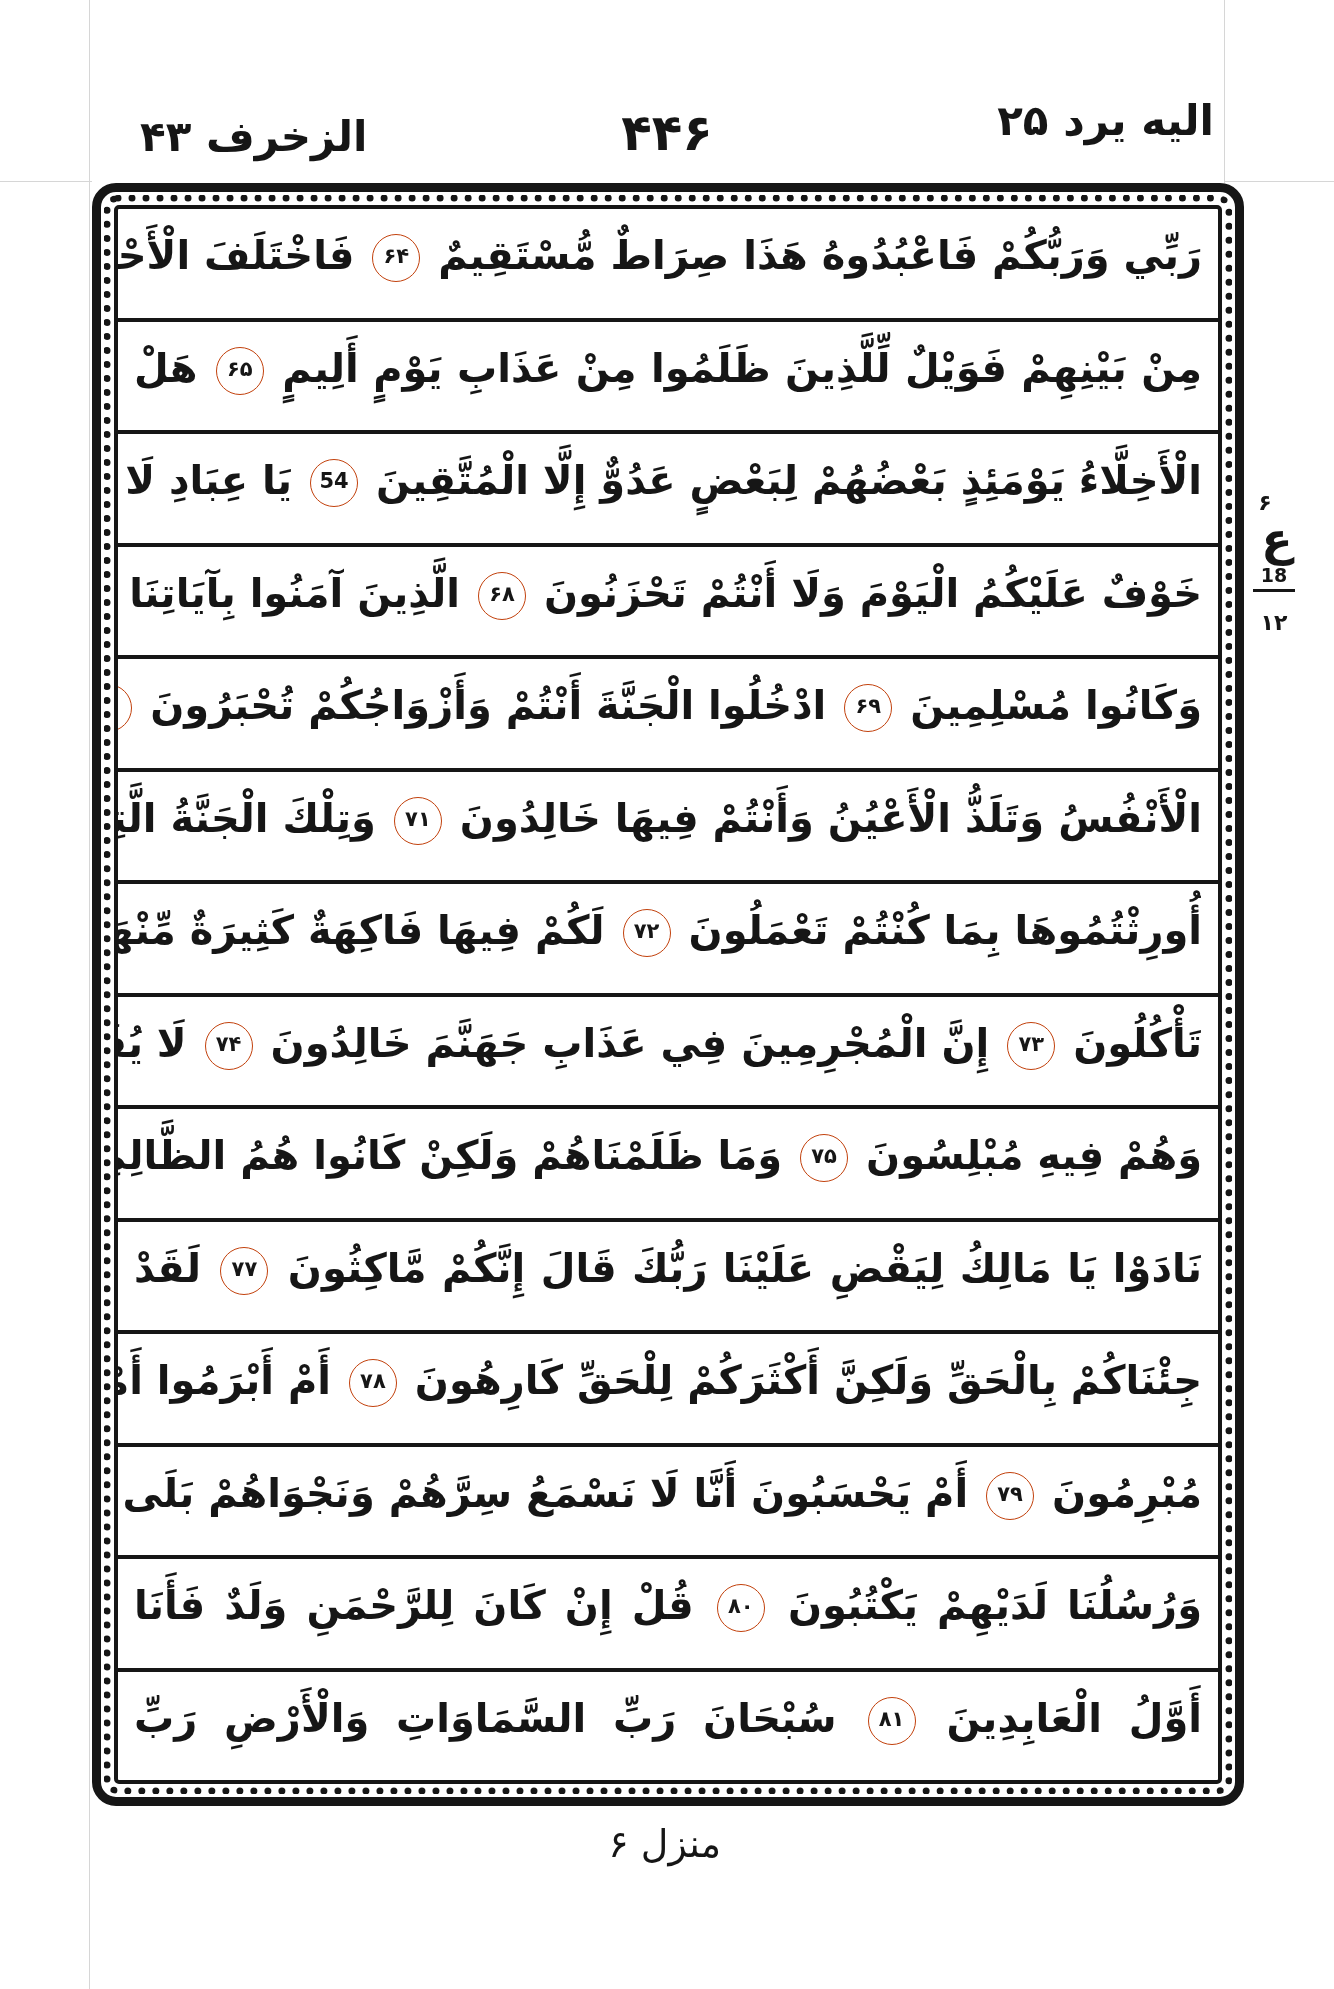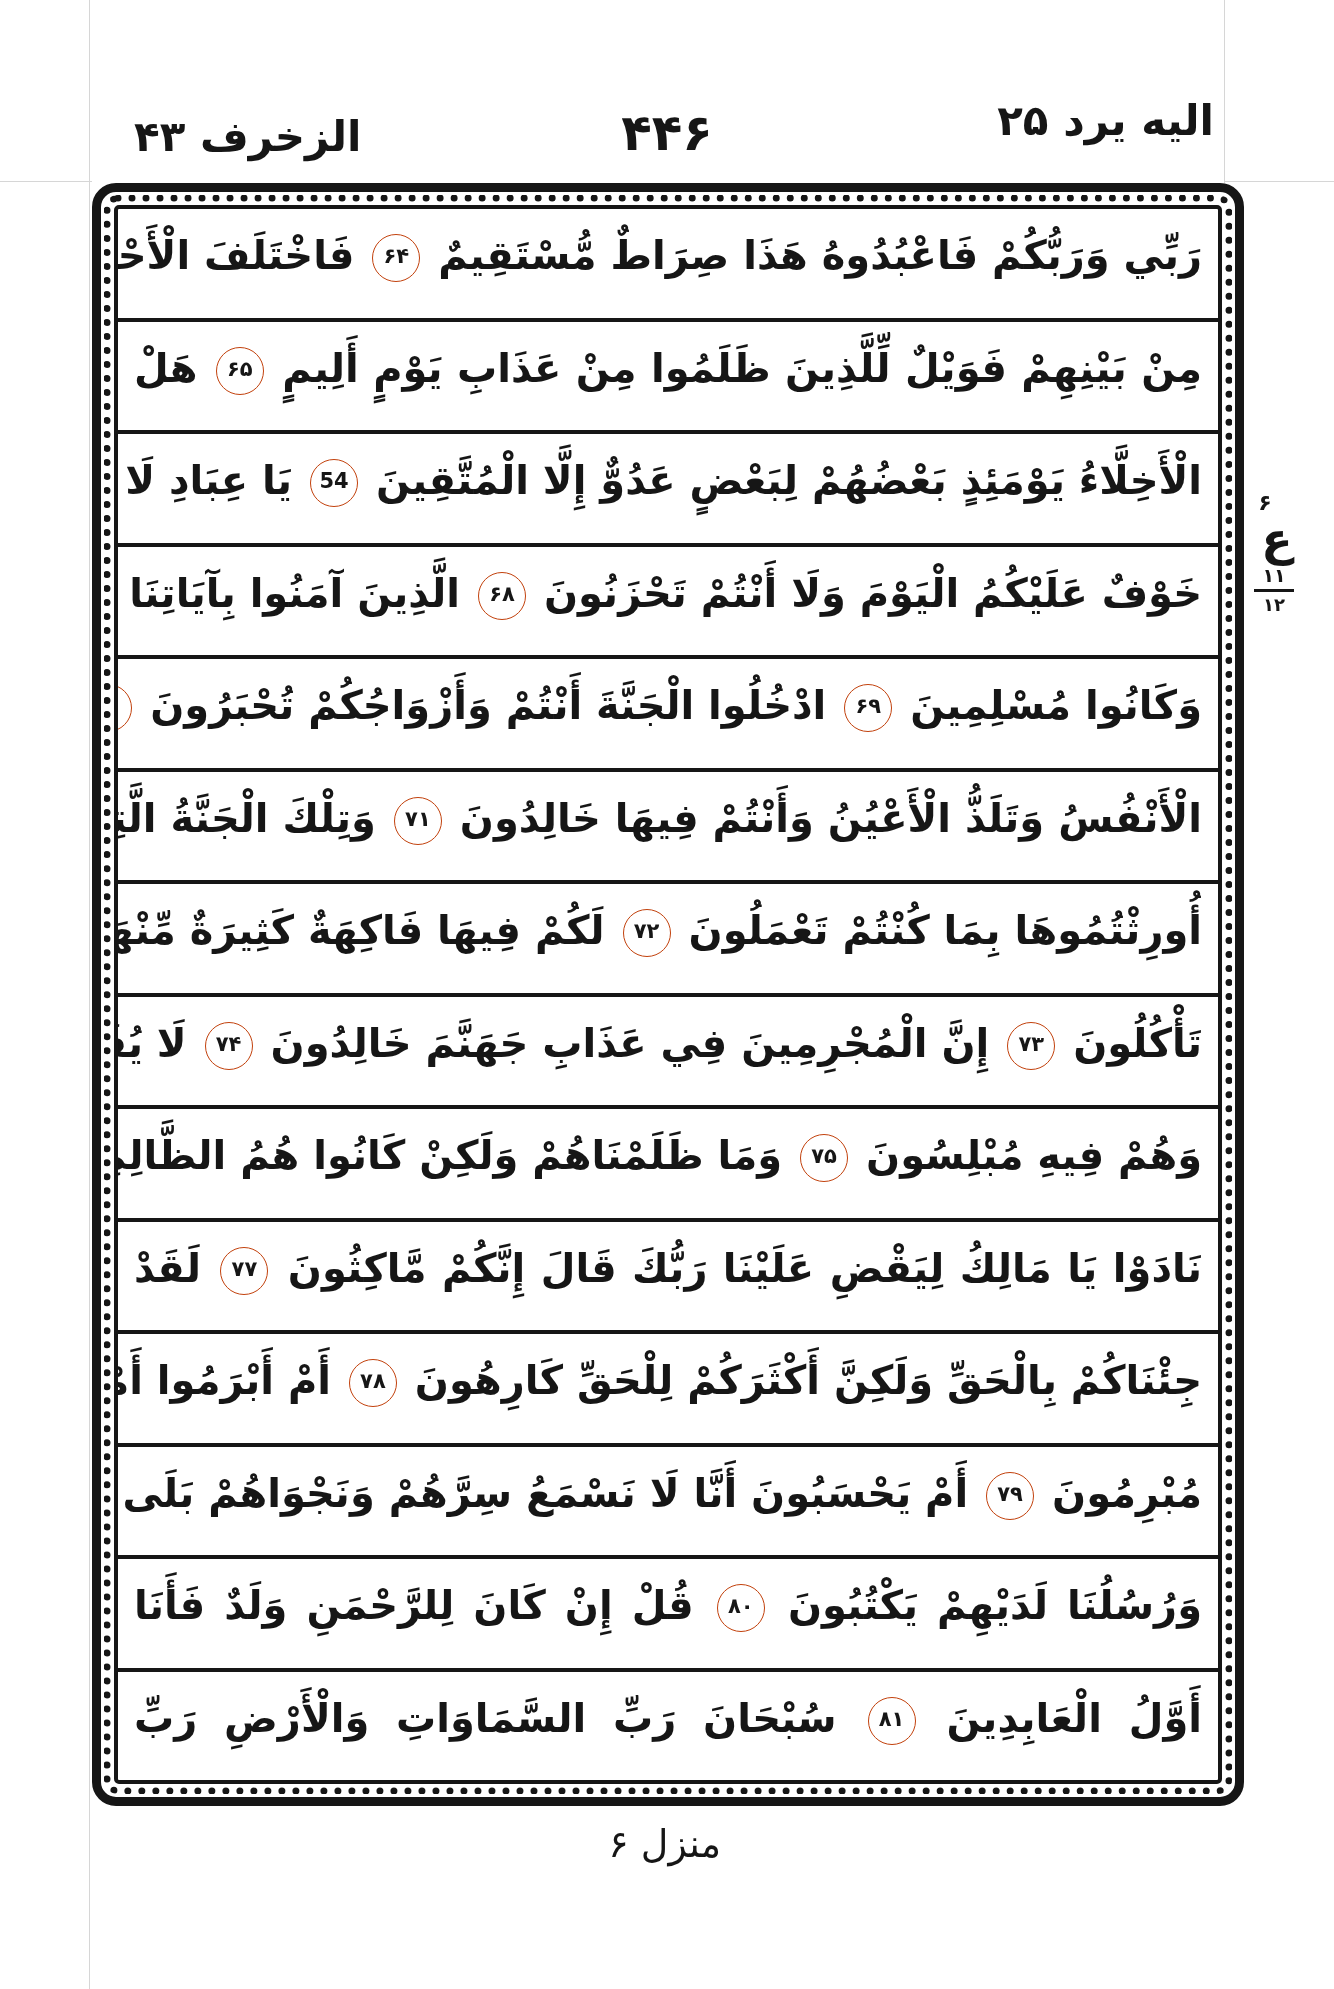--- a/index.html
+++ b/index.html
@@ -15,21 +15,21 @@
   .guide{position:absolute;background:#d6d6d6;}
   #guide-v-left{left:89px;top:0;width:1px;height:1989px;}
   #guide-v-right{left:1224px;top:0;width:1px;height:183px;}
   #guide-h-left{left:0;top:181px;width:92px;height:1px;}
   #guide-h-right{left:1224px;top:181px;width:110px;height:1px;}
 
   
   .hdr{position:absolute;direction:rtl;font-weight:700;white-space:nowrap;}
   #hdr-juz{top:96px;right:120px;font-size:42px;}
   #hdr-page{top:104px;left:50%;transform:translateX(-50%);font-size:50px;letter-spacing:6px;}
-  #hdr-surah{top:112px;left:134px;font-size:42px;}
+  #hdr-surah{top:112px;left:140px;font-size:42px;}
 
   
   #frame{
     position:absolute;left:92px;top:183px;width:1152px;height:1623px;
     border:9px solid #161616;border-radius:24px;
     box-sizing:border-box;padding:3px;background:#fff;
   }
   #beads{
     width:100%;height:100%;box-sizing:border-box;
     border:7px dotted #161616;border-radius:14px;padding:3px;
@@ -62,21 +62,21 @@
   }
   
   #ruku{
     position:absolute;left:1242px;top:492px;width:64px;
     display:flex;flex-direction:column;align-items:center;
     direction:rtl;font-weight:700;line-height:1;
   }
   #ruku .cnt{font-size:22px;margin-bottom:2px;margin-left:-18px;}
   #ruku .ain{font-size:46px;margin:0 0 2px 6px;}
   #ruku .up{font-size:19px;padding:2px 8px 4px 8px;border-bottom:3px solid #161616;}
-  #ruku .dn{font-size:18px;padding-top:4px;}
+  #ruku .dn{font-size:22px;padding-top:20px;}
 
   
   #manzil{
     position:absolute;top:1822px;left:50%;transform:translateX(-52%);
     direction:rtl;font-size:38px;font-weight:400;white-space:nowrap;
   }
 </style>
 </head>
 <body>
 
@@ -106,17 +106,17 @@
         <div class="qline"><span>مُبْرِمُونَ</span> <span class="vbadge">۷۹</span> <span>أَمْ يَحْسَبُونَ أَنَّا لَا نَسْمَعُ سِرَّهُمْ وَنَجْوَاهُمْ بَلَى</span></div>
         <div class="qline"><span>وَرُسُلُنَا لَدَيْهِمْ يَكْتُبُونَ</span> <span class="vbadge">۸۰</span> <span>قُلْ إِنْ كَانَ لِلرَّحْمَنِ وَلَدٌ فَأَنَا</span></div>
         <div class="qline"><span>أَوَّلُ الْعَابِدِينَ</span> <span class="vbadge">۸۱</span> <span>سُبْحَانَ رَبِّ السَّمَاوَاتِ وَالْأَرْضِ رَبِّ</span></div>
       </div>
   </div>
 </div>
 
 <div id="ruku">
   <span class="cnt">۶</span>
   <span class="ain">ع</span>
-  <span class="up">۱۱</span>
+  <span class="up">18</span>
   <span class="dn">۱۲</span>
 </div>
 
 <div id="manzil">منزل ۶</div>
 
 </body></html>

